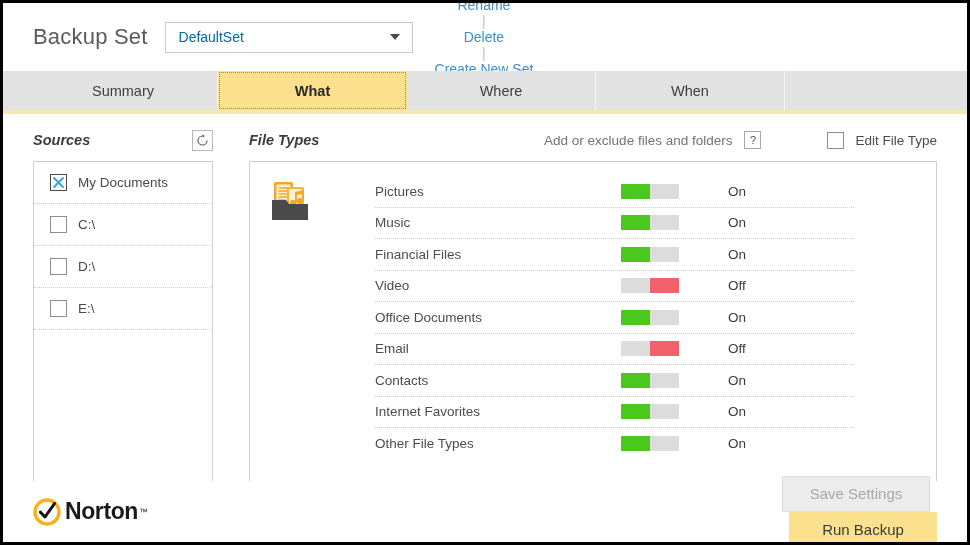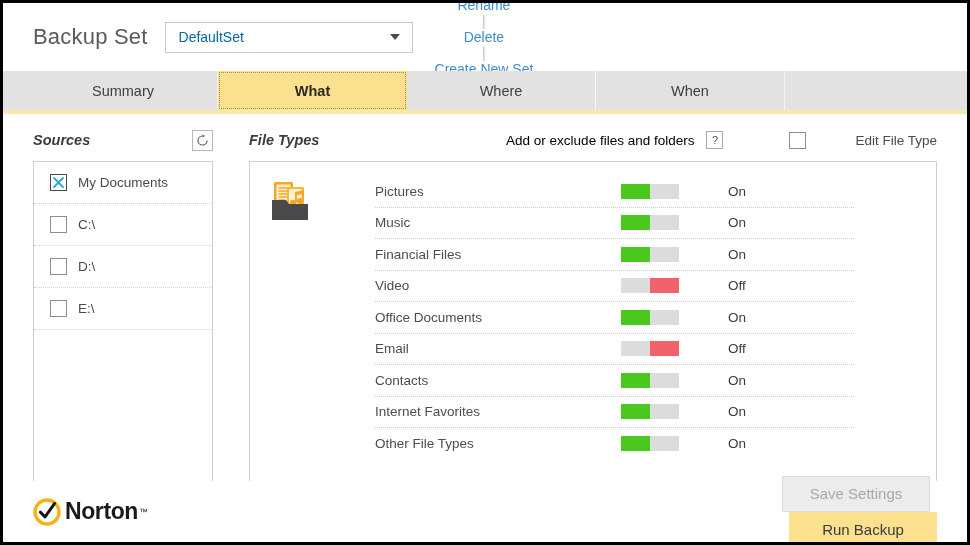--- a/index.html
+++ b/index.html
@@ -211,21 +211,21 @@
     height: 24px;
     margin-bottom: 9px;
   }
   .ft-head-right {
     margin-left: auto;
     display: flex;
     align-items: center;
   }
   .ft-link {
     font-size: 13.5px;
-    color: #000000;
+    color: #737373;
     cursor: pointer;
   }
   .help-btn {
     width: 17px;
     height: 18px;
     border: 1px solid #a8a8a8;
     background: #fdfdfd;
     font-size: 11px;
     color: #555;
     display: flex;
@@ -233,21 +233,20 @@
     justify-content: center;
     margin-left: 12px;
     cursor: pointer;
     box-sizing: border-box;
   }
   .edit-ft {
     display: flex;
     align-items: center;
     margin-left: 66px;
     cursor: pointer;
-    gap: 38px;
   }
   .edit-ft-label {
     font-size: 13.5px;
     color: #4a4a4a;
     margin-left: 11px;
   }
 
   .ft-panel {
     border: 1px solid #cfcfcf;
     background: #ffffff;

